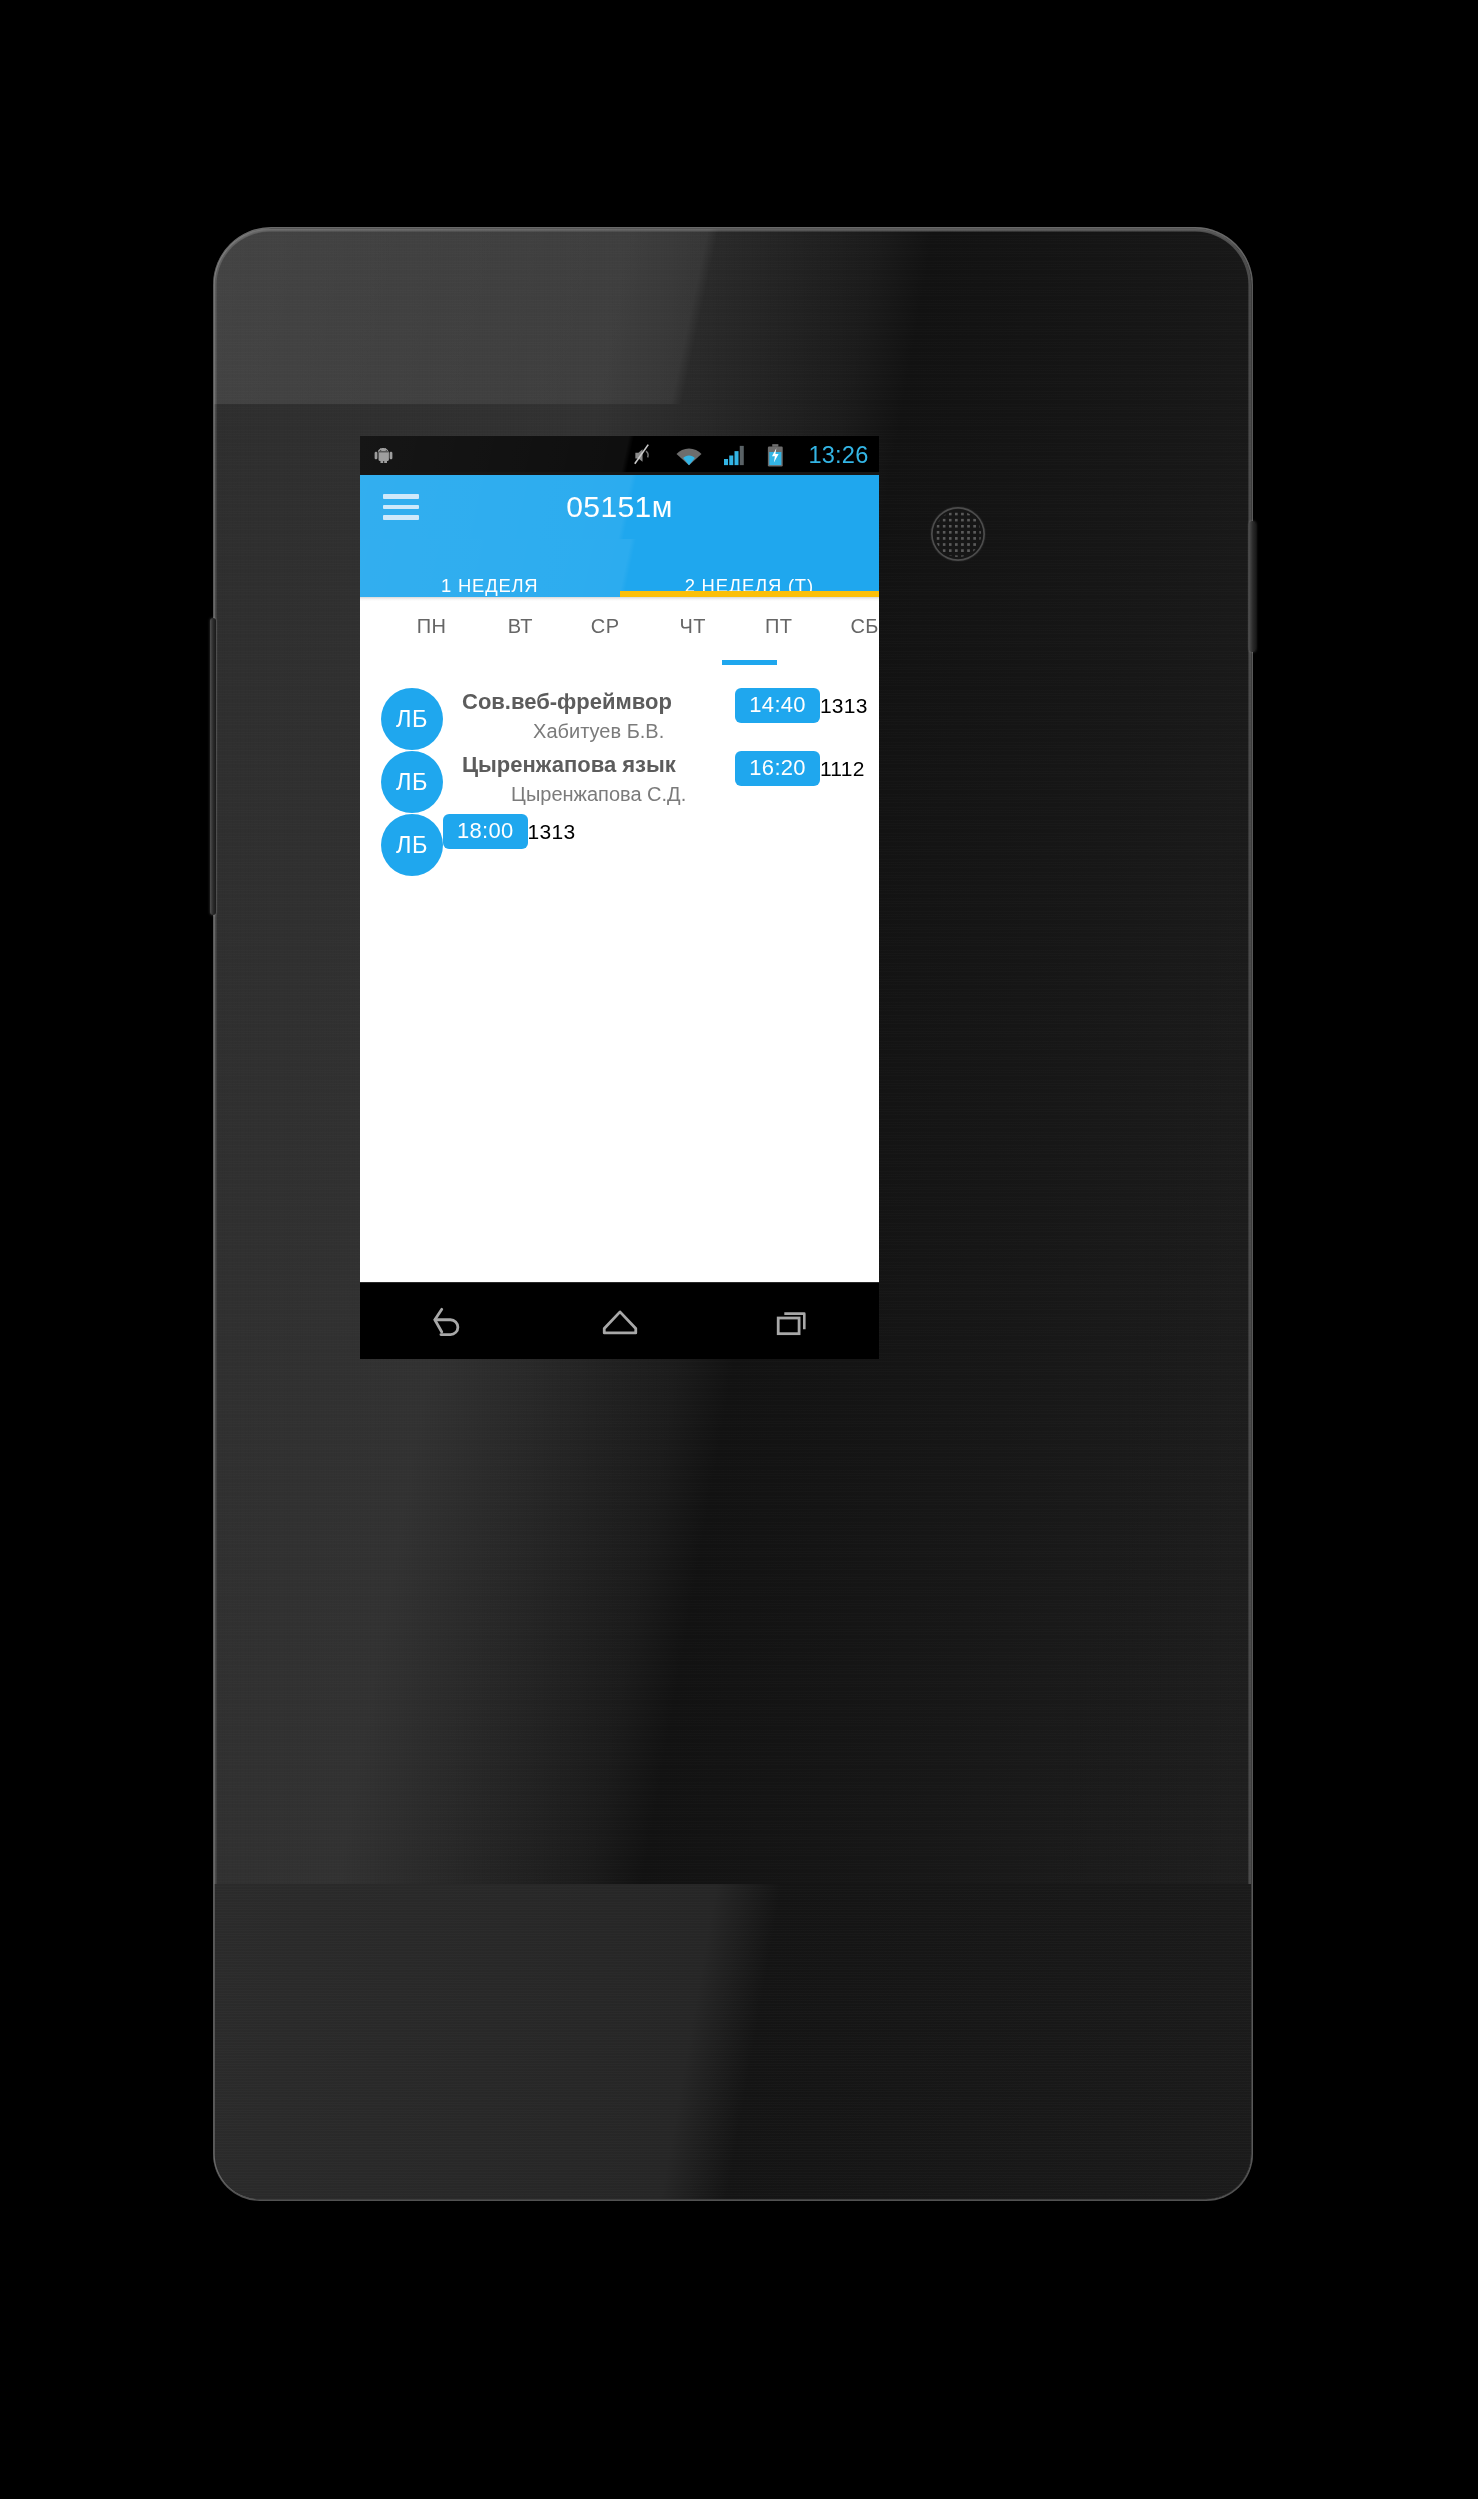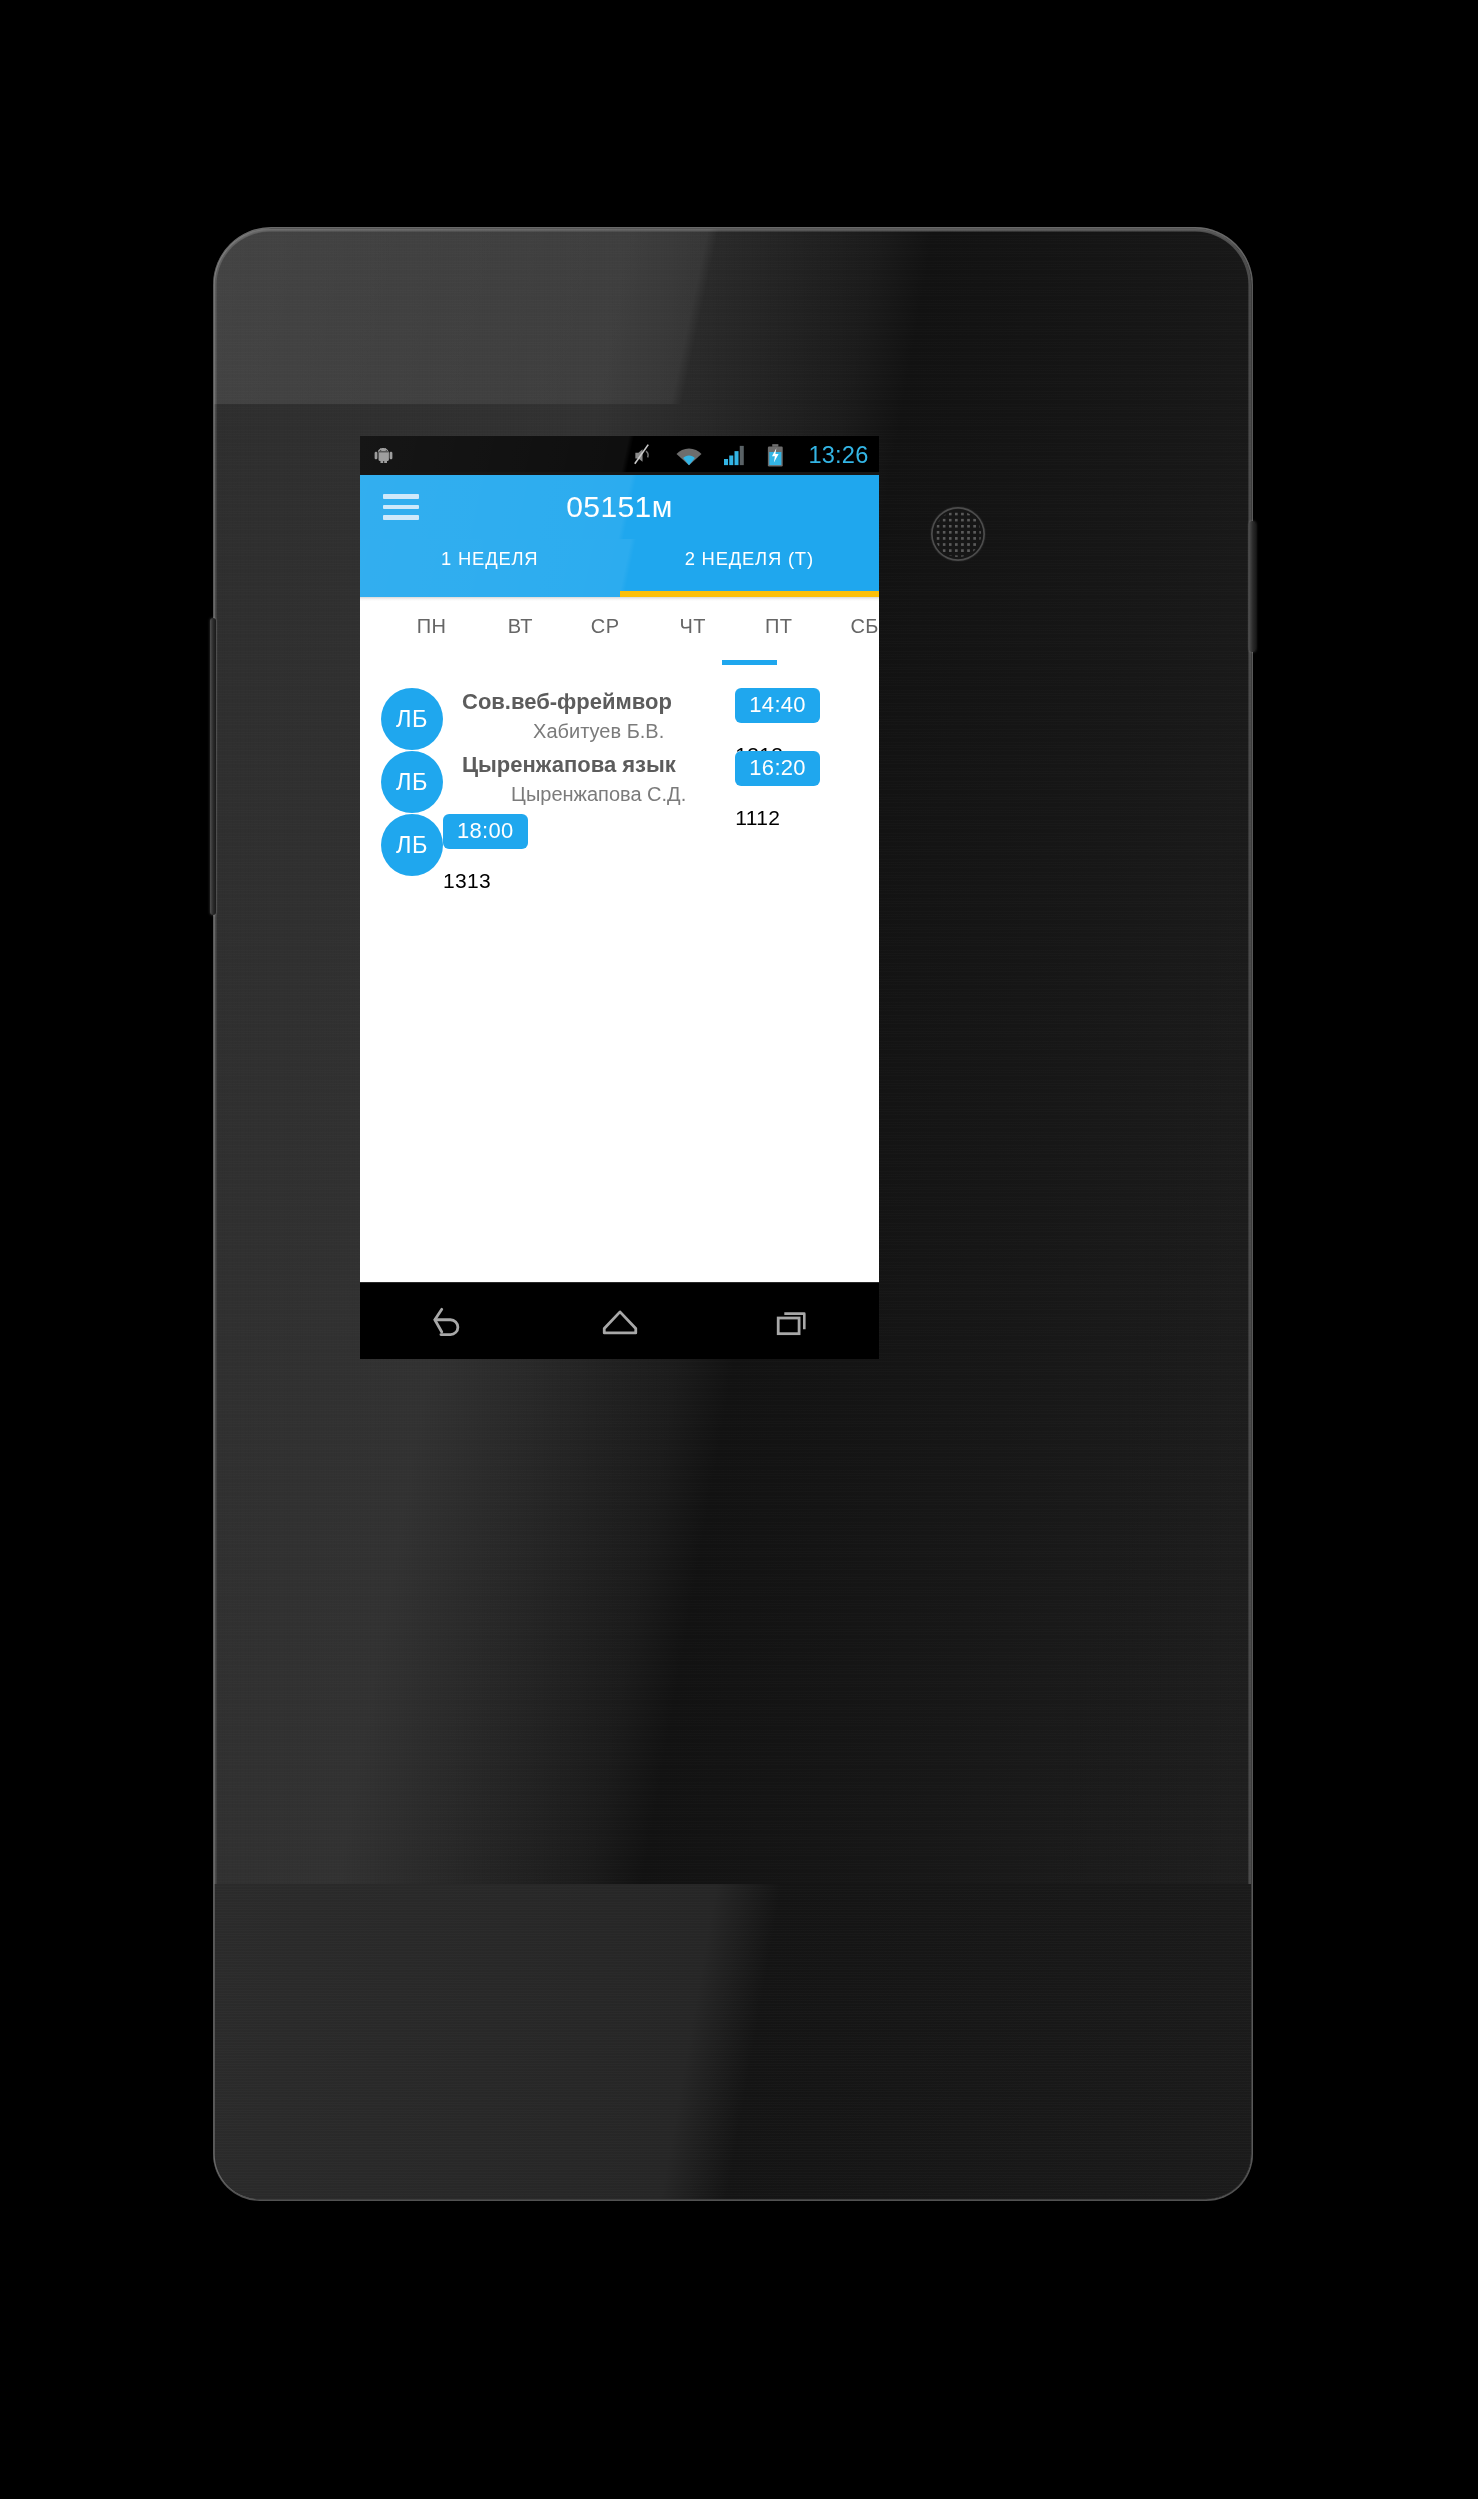--- a/index.html
+++ b/index.html
@@ -168,21 +168,21 @@
     background:#1fa7ee;
     display:flex;
   }
   #weektabs .wt-gloss {
     position:absolute; inset:0;
     background:linear-gradient(102deg, rgba(255,255,255,.085) 0%, rgba(255,255,255,.06) 51%, rgba(255,255,255,0) 52%);
     pointer-events:none;
   }
   .week-tab {
     flex:1; position:relative; z-index:2;
-    display:flex; align-items:flex-start; justify-content:center;
+    display:flex; align-items:flex-end; justify-content:center;
     padding-top:8.7px;
     color:#ffffff; font-size:18.4px; font-weight:400;
     letter-spacing:0.8px;
     cursor:pointer;
   }
   .week-tab .wt-underline {
     position:absolute; left:0; right:0; bottom:0;
     height:6.1px; background:transparent;
   }
   .week-tab.active .wt-underline { background:#fbbf09; }
@@ -243,21 +243,21 @@
     color:#5c5c5c; font-size:22px; font-weight:bold;
     line-height:1.12; white-space:nowrap;
   }
   .lesson-teacher {
     color:#7b7b7b; font-size:20px; font-weight:400;
     line-height:1.15; margin-top:6.1px; white-space:nowrap;text-align:center;
   }
   .lesson-right {
     flex:0 0 auto;
     width:128px;
-    display:flex; flex-direction:column; align-items:flex-start;gap:20px;
+    display:flex; flex-direction:row; align-items:center;
   }
   .time-chip {
     background:#1fa7ee; color:#fff;
     font-size:22px; font-weight:400;
     padding:6.1px 14px 7px;
     border-radius:6.1px;
     line-height:1;
     letter-spacing:0.3px;
   }
   .room {

